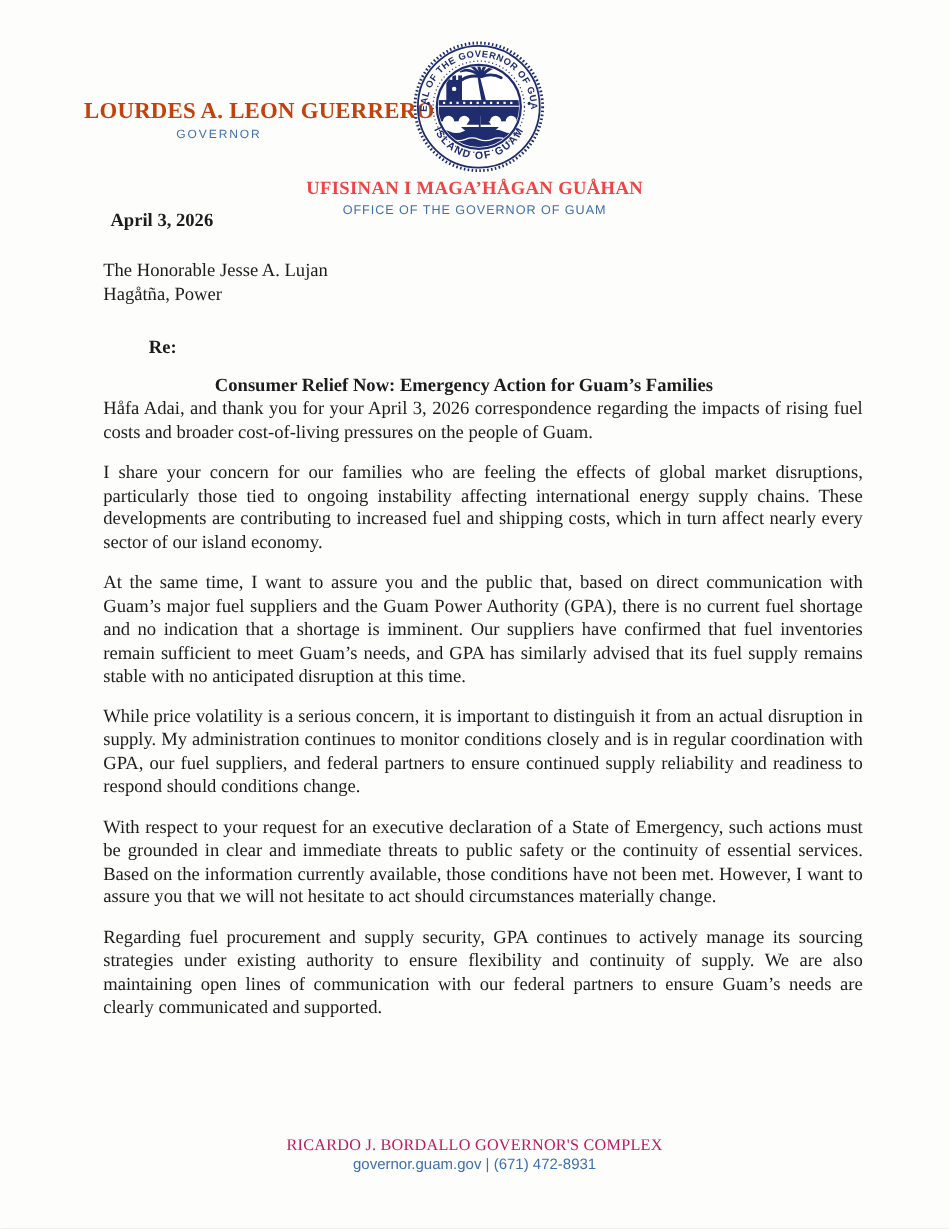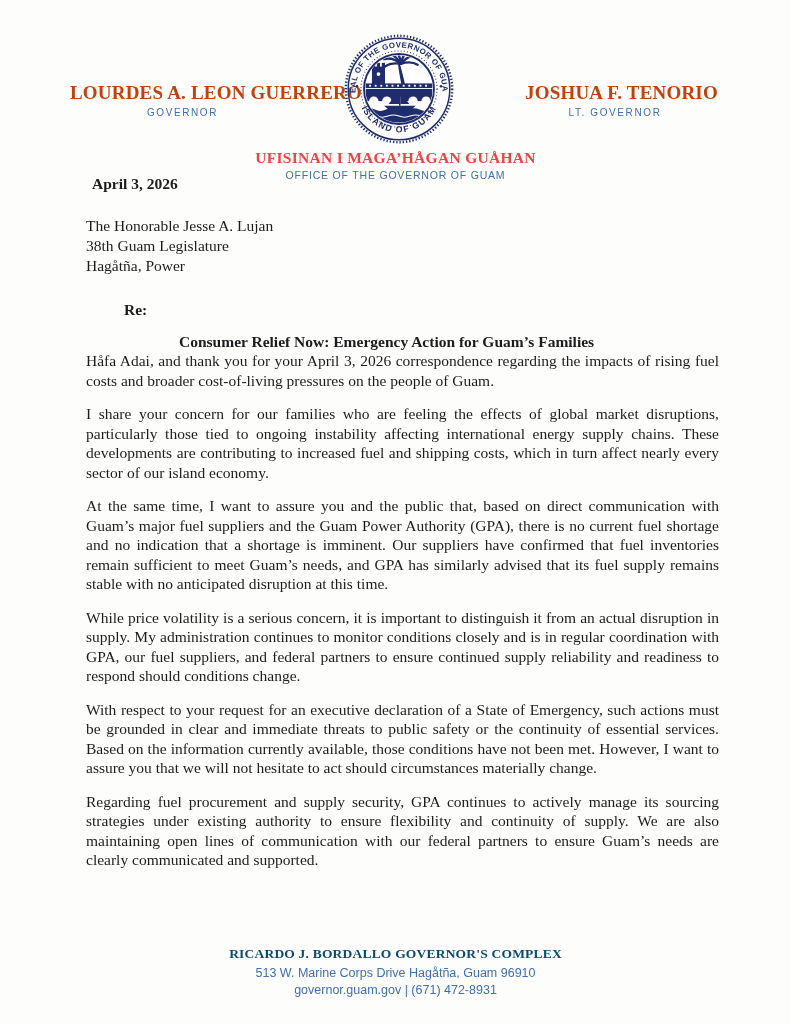--- a/index.html
+++ b/index.html
@@ -60,21 +60,21 @@
     margin:0 0 14px 0;
     text-align:justify;
     text-justify:inter-word;
   }
   
   .footer{
     position:absolute;top:946px;left:0;width:100%;text-align:center;
   }
   .footer-complex{
     font-family:"Liberation Serif", serif;
-    font-weight:bold;font-size:13.5px;letter-spacing:.2px;color:#0c4a6e;
+    font-weight:normal;font-size:13.5px;letter-spacing:.2px;color:#be185d;
   }
   .footer-address,.footer-contact{
     font-family:"Liberation Sans", sans-serif;
     font-size:12.5px;color:#3f6fae;line-height:17px;
   }
   .footer-address{margin-top:3px;}
 </style>
 </head>
 <body>
 
@@ -161,53 +161,47 @@
         <path d="M24,89 q6,-2.4 12,0 t12,0 t12,0 t12,0 t12,0" stroke="#ffffff" stroke-width="1.2" fill="none"></path>
 
         <path d="M44,78 L78,78 L71,84 L51,84 Z" fill="#1f2c6d"></path>
         <rect x="60" y="60" width="1.6" height="18" fill="#1f2c6d"></rect>
         <path d="M60.5,60 L60.5,76 L49,76 Z" fill="#1f2c6d"></path>
         <path d="M61.5,63 L61.5,76 L71,76 Z" fill="#1f2c6d"></path>
       </g>
     </svg>
   </div>
 
-  <div class="gov-right">
-    <div class="gov-name">JOSHUA F. TENORIO</div>
-    <div class="gov-title">LT. GOVERNOR</div>
-  </div>
 
   <div class="office-block">
     <div class="office-chamorro">UFISINAN I MAGA’HÅGAN GUÅHAN</div>
     <div class="office-english">OFFICE OF THE GOVERNOR OF GUAM</div>
   </div>
 
   <div class="letter">
     <div class="date-line">April 3, 2026</div>
 
     <div class="recipient">
       <div>The Honorable Jesse A. Lujan</div>
-      <div>38th Guam Legislature</div>
       <div>Hagåtña, Power</div>
     </div>
 
     <div class="re-line">
       <span class="re-label">Re:</span>
       <span class="re-subject">Consumer Relief Now: Emergency Action for Guam’s Families</span>
     </div>
 
     <div class="body-paragraphs">
       <p class="para">Håfa Adai, and thank you for your April 3, 2026 correspondence regarding the impacts of rising fuel costs and broader cost-of-living pressures on the people of Guam.</p>
       <p class="para">I share your concern for our families who are feeling the effects of global market disruptions, particularly those tied to ongoing instability affecting international energy supply chains. These developments are contributing to increased fuel and shipping costs, which in turn affect nearly every sector of our island economy.</p>
       <p class="para">At the same time, I want to assure you and the public that, based on direct communication with Guam’s major fuel suppliers and the Guam Power Authority (GPA), there is no current fuel shortage and no indication that a shortage is imminent. Our suppliers have confirmed that fuel inventories remain sufficient to meet Guam’s needs, and GPA has similarly advised that its fuel supply remains stable with no anticipated disruption at this time.</p>
       <p class="para">While price volatility is a serious concern, it is important to distinguish it from an actual disruption in supply. My administration continues to monitor conditions closely and is in regular coordination with GPA, our fuel suppliers, and federal partners to ensure continued supply reliability and readiness to respond should conditions change.</p>
       <p class="para">With respect to your request for an executive declaration of a State of Emergency, such actions must be grounded in clear and immediate threats to public safety or the continuity of essential services. Based on the information currently available, those conditions have not been met. However, I want to assure you that we will not hesitate to act should circumstances materially change.</p>
       <p class="para">Regarding fuel procurement and supply security, GPA continues to actively manage its sourcing strategies under existing authority to ensure flexibility and continuity of supply. We are also maintaining open lines of communication with our federal partners to ensure Guam’s needs are clearly communicated and supported.</p>
     </div>
   </div>
 
   <div class="footer">
     <div class="footer-complex">RICARDO J. BORDALLO GOVERNOR'S COMPLEX</div>
-    <div class="footer-address">513 W. Marine Corps Drive Hagåtña, Guam 96910</div>
     <div class="footer-contact">governor.guam.gov  |  (671) 472-8931</div>
   </div>
 
 </div>
 
 </body></html>

